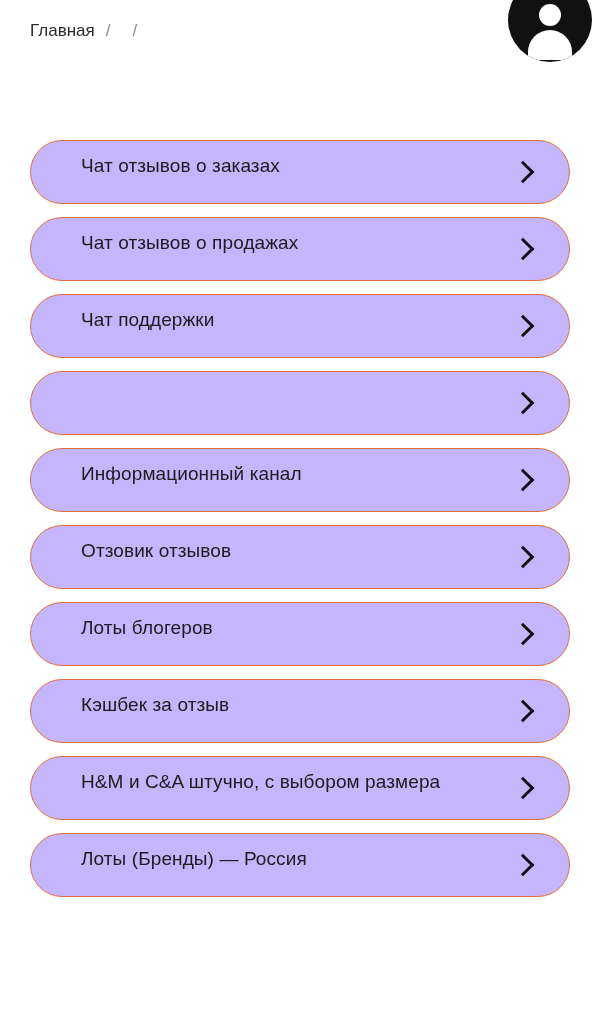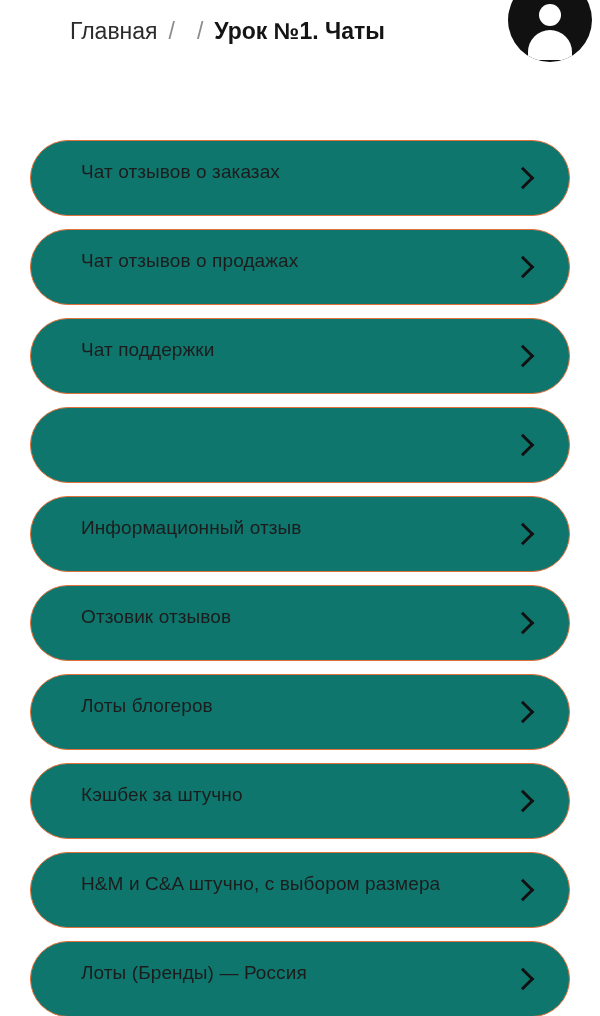--- a/index.html
+++ b/index.html
@@ -17,27 +17,26 @@
   }
 
   
   .header {
     position: relative;
     height: 72px;
     box-sizing: border-box;
     padding: 18px 0 0 30px;
   }
   .breadcrumb {
-    font-size: 23px;
+    font-size: 17px;
     line-height: 26px;
     color: #2b2b2b;
     white-space: nowrap;
     display: flex;
     align-items: center;
-    margin-left: 40px;
   }
   .breadcrumb .crumb {
     font-weight: 400;
   }
   .breadcrumb .crumb.current {
     font-weight: 700;
     color: #141414;
   }
   .breadcrumb .sep {
     margin: 0 11px;
@@ -79,25 +78,25 @@
   
   .list {
     margin-top: 68px;
     padding: 0 30px;
     display: flex;
     flex-direction: column;
     gap: 13px;
   }
   .chat-item {
     position: relative;
-    height: 76px;
+    height: 64px;
     box-sizing: border-box;
     border: 1.6px solid #e2703a;
     border-radius: 38px;
-    background: #0f766e;
+    background: #c4b5fd;
     display: flex;
     align-items: center;
     padding: 0 64px 12px 50px;
     cursor: pointer;
   }
   .chat-item .label {
     font-size: 19px;
     line-height: 24px;
     color: #1c1c1c;
     letter-spacing: 0.1px;
@@ -123,21 +122,20 @@
   }
 </style>
 </head>
 <body>
 
 <div class="header">
   <div class="breadcrumb">
     <span class="crumb">Главная</span>
     <span class="sep">/</span>
     <span class="sep">/</span>
-    <span class="crumb current">Урок №1. Чаты</span>
   </div>
   <div class="avatar">
     <span class="person-head"></span>
     <span class="person-body"></span>
   </div>
 </div>
 
 <div class="list">
 
   <div class="chat-item">
@@ -153,36 +151,36 @@
   <div class="chat-item">
     <span class="label">Чат поддержки</span>
     <span class="chevron"></span>
   </div>
 
   <div class="chat-item">
     <span class="chevron"></span>
   </div>
 
   <div class="chat-item">
-    <span class="label">Информационный отзыв</span>
+    <span class="label">Информационный канал</span>
     <span class="chevron"></span>
   </div>
 
   <div class="chat-item">
     <span class="label">Отзовик отзывов</span>
     <span class="chevron"></span>
   </div>
 
   <div class="chat-item">
     <span class="label">Лоты блогеров</span>
     <span class="chevron"></span>
   </div>
 
   <div class="chat-item">
-    <span class="label">Кэшбек за штучно</span>
+    <span class="label">Кэшбек за отзыв</span>
     <span class="chevron"></span>
   </div>
 
   <div class="chat-item">
     <span class="label">H&amp;M и C&amp;A штучно, с выбором размера</span>
     <span class="chevron"></span>
   </div>
 
   <div class="chat-item">
     <span class="label">Лоты (Бренды) — Россия</span>

